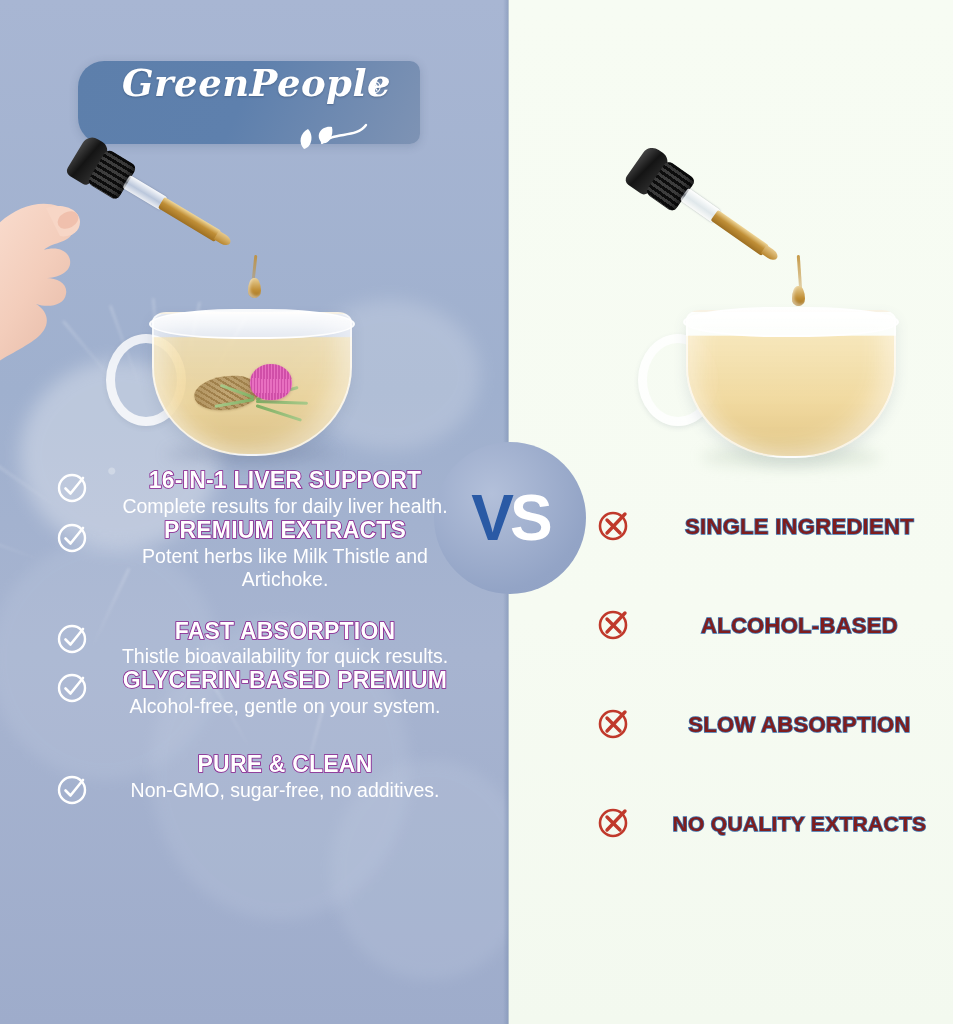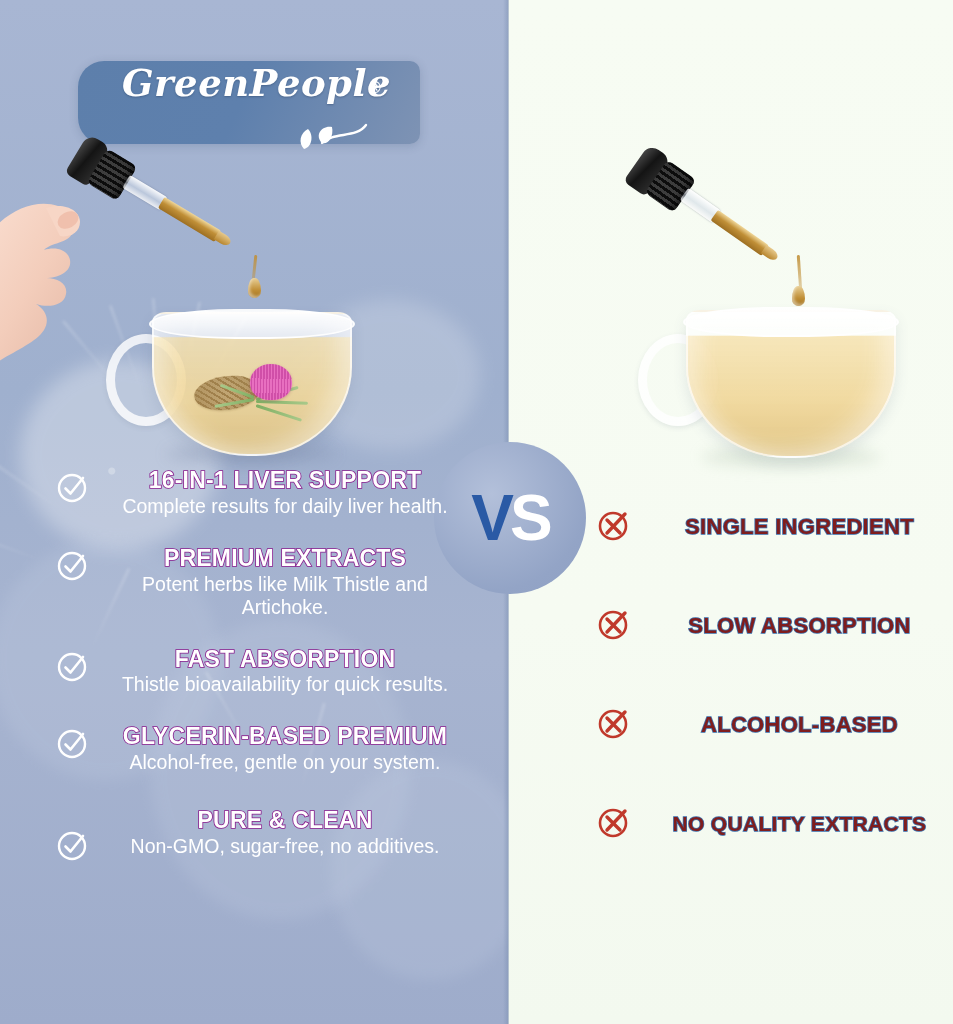--- a/index.html
+++ b/index.html
@@ -282,47 +282,47 @@
   </div>
 
   <div class="divider"></div>
 
   <div class="vs">
     <div class="vs-text"><span class="vs-v">V</span><span class="vs-s">S</span></div>
   </div>
 
   <div class="list-left">
 
+    <div class="f-row" style="">
+      <div class="f-icon">
+        <svg width="32" height="32" viewBox="0 0 32 32">
+          <circle cx="16" cy="16" r="13" fill="none" stroke="#ffffff" stroke-width="2.4"></circle>
+          <path d="M9.5 16.5 L14.5 21.5 L27 6" fill="none" stroke="#ffffff" stroke-width="2.6" stroke-linecap="round" stroke-linejoin="round"></path>
+        </svg>
+      </div>
+      <div class="f-txt">
+        <div class="f-head">16-IN-1 LIVER SUPPORT</div>
+        <div class="f-sub">Complete results for daily liver health.</div>
+      </div>
+    </div>
+
     <div class="f-row" style="margin-bottom:28px;">
       <div class="f-icon">
         <svg width="32" height="32" viewBox="0 0 32 32">
           <circle cx="16" cy="16" r="13" fill="none" stroke="#ffffff" stroke-width="2.4"></circle>
           <path d="M9.5 16.5 L14.5 21.5 L27 6" fill="none" stroke="#ffffff" stroke-width="2.6" stroke-linecap="round" stroke-linejoin="round"></path>
         </svg>
       </div>
       <div class="f-txt">
-        <div class="f-head">16-IN-1 LIVER SUPPORT</div>
-        <div class="f-sub">Complete results for daily liver health.</div>
-      </div>
-    </div>
-
-    <div class="f-row" style="margin-bottom:28px;">
-      <div class="f-icon">
-        <svg width="32" height="32" viewBox="0 0 32 32">
-          <circle cx="16" cy="16" r="13" fill="none" stroke="#ffffff" stroke-width="2.4"></circle>
-          <path d="M9.5 16.5 L14.5 21.5 L27 6" fill="none" stroke="#ffffff" stroke-width="2.6" stroke-linecap="round" stroke-linejoin="round"></path>
-        </svg>
-      </div>
-      <div class="f-txt">
         <div class="f-head">PREMIUM EXTRACTS</div>
         <div class="f-sub">Potent herbs like Milk Thistle and Artichoke.</div>
       </div>
     </div>
 
-    <div class="f-row" style="margin-bottom:28px;">
+    <div class="f-row" style="">
       <div class="f-icon">
         <svg width="32" height="32" viewBox="0 0 32 32">
           <circle cx="16" cy="16" r="13" fill="none" stroke="#ffffff" stroke-width="2.4"></circle>
           <path d="M9.5 16.5 L14.5 21.5 L27 6" fill="none" stroke="#ffffff" stroke-width="2.6" stroke-linecap="round" stroke-linejoin="round"></path>
         </svg>
       </div>
       <div class="f-txt">
         <div class="f-head">FAST ABSORPTION</div>
         <div class="f-sub">Thistle bioavailability for quick results.</div>
       </div>
@@ -370,32 +370,32 @@
 
 
     <div class="r-row" style="margin-bottom:61px;">
       <div class="r-icon">
         <svg width="34" height="34" viewBox="0 0 34 34">
           <circle cx="17" cy="18" r="13" fill="none" stroke="#c0392b" stroke-width="2.6"></circle>
           <path d="M11 12 L24 25" stroke="#c0392b" stroke-width="3.4" stroke-linecap="round"></path>
           <path d="M11 25 L29 6" stroke="#c0392b" stroke-width="3.4" stroke-linecap="round"></path>
         </svg>
       </div>
-      <div class="r-txt">SLOW ABSORPTION</div>
+      <div class="r-txt">ALCOHOL-BASED</div>
     </div>
 
     <div class="r-row" style="margin-bottom:61px;">
       <div class="r-icon">
         <svg width="34" height="34" viewBox="0 0 34 34">
           <circle cx="17" cy="18" r="13" fill="none" stroke="#c0392b" stroke-width="2.6"></circle>
           <path d="M11 12 L24 25" stroke="#c0392b" stroke-width="3.4" stroke-linecap="round"></path>
           <path d="M11 25 L29 6" stroke="#c0392b" stroke-width="3.4" stroke-linecap="round"></path>
         </svg>
       </div>
-      <div class="r-txt">ALCOHOL-BASED</div>
+      <div class="r-txt">SLOW ABSORPTION</div>
     </div>
 
     <div class="r-row">
       <div class="r-icon">
         <svg width="34" height="34" viewBox="0 0 34 34">
           <circle cx="17" cy="18" r="13" fill="none" stroke="#c0392b" stroke-width="2.6"></circle>
           <path d="M11 12 L24 25" stroke="#c0392b" stroke-width="3.4" stroke-linecap="round"></path>
           <path d="M11 25 L29 6" stroke="#c0392b" stroke-width="3.4" stroke-linecap="round"></path>
         </svg>
       </div>

